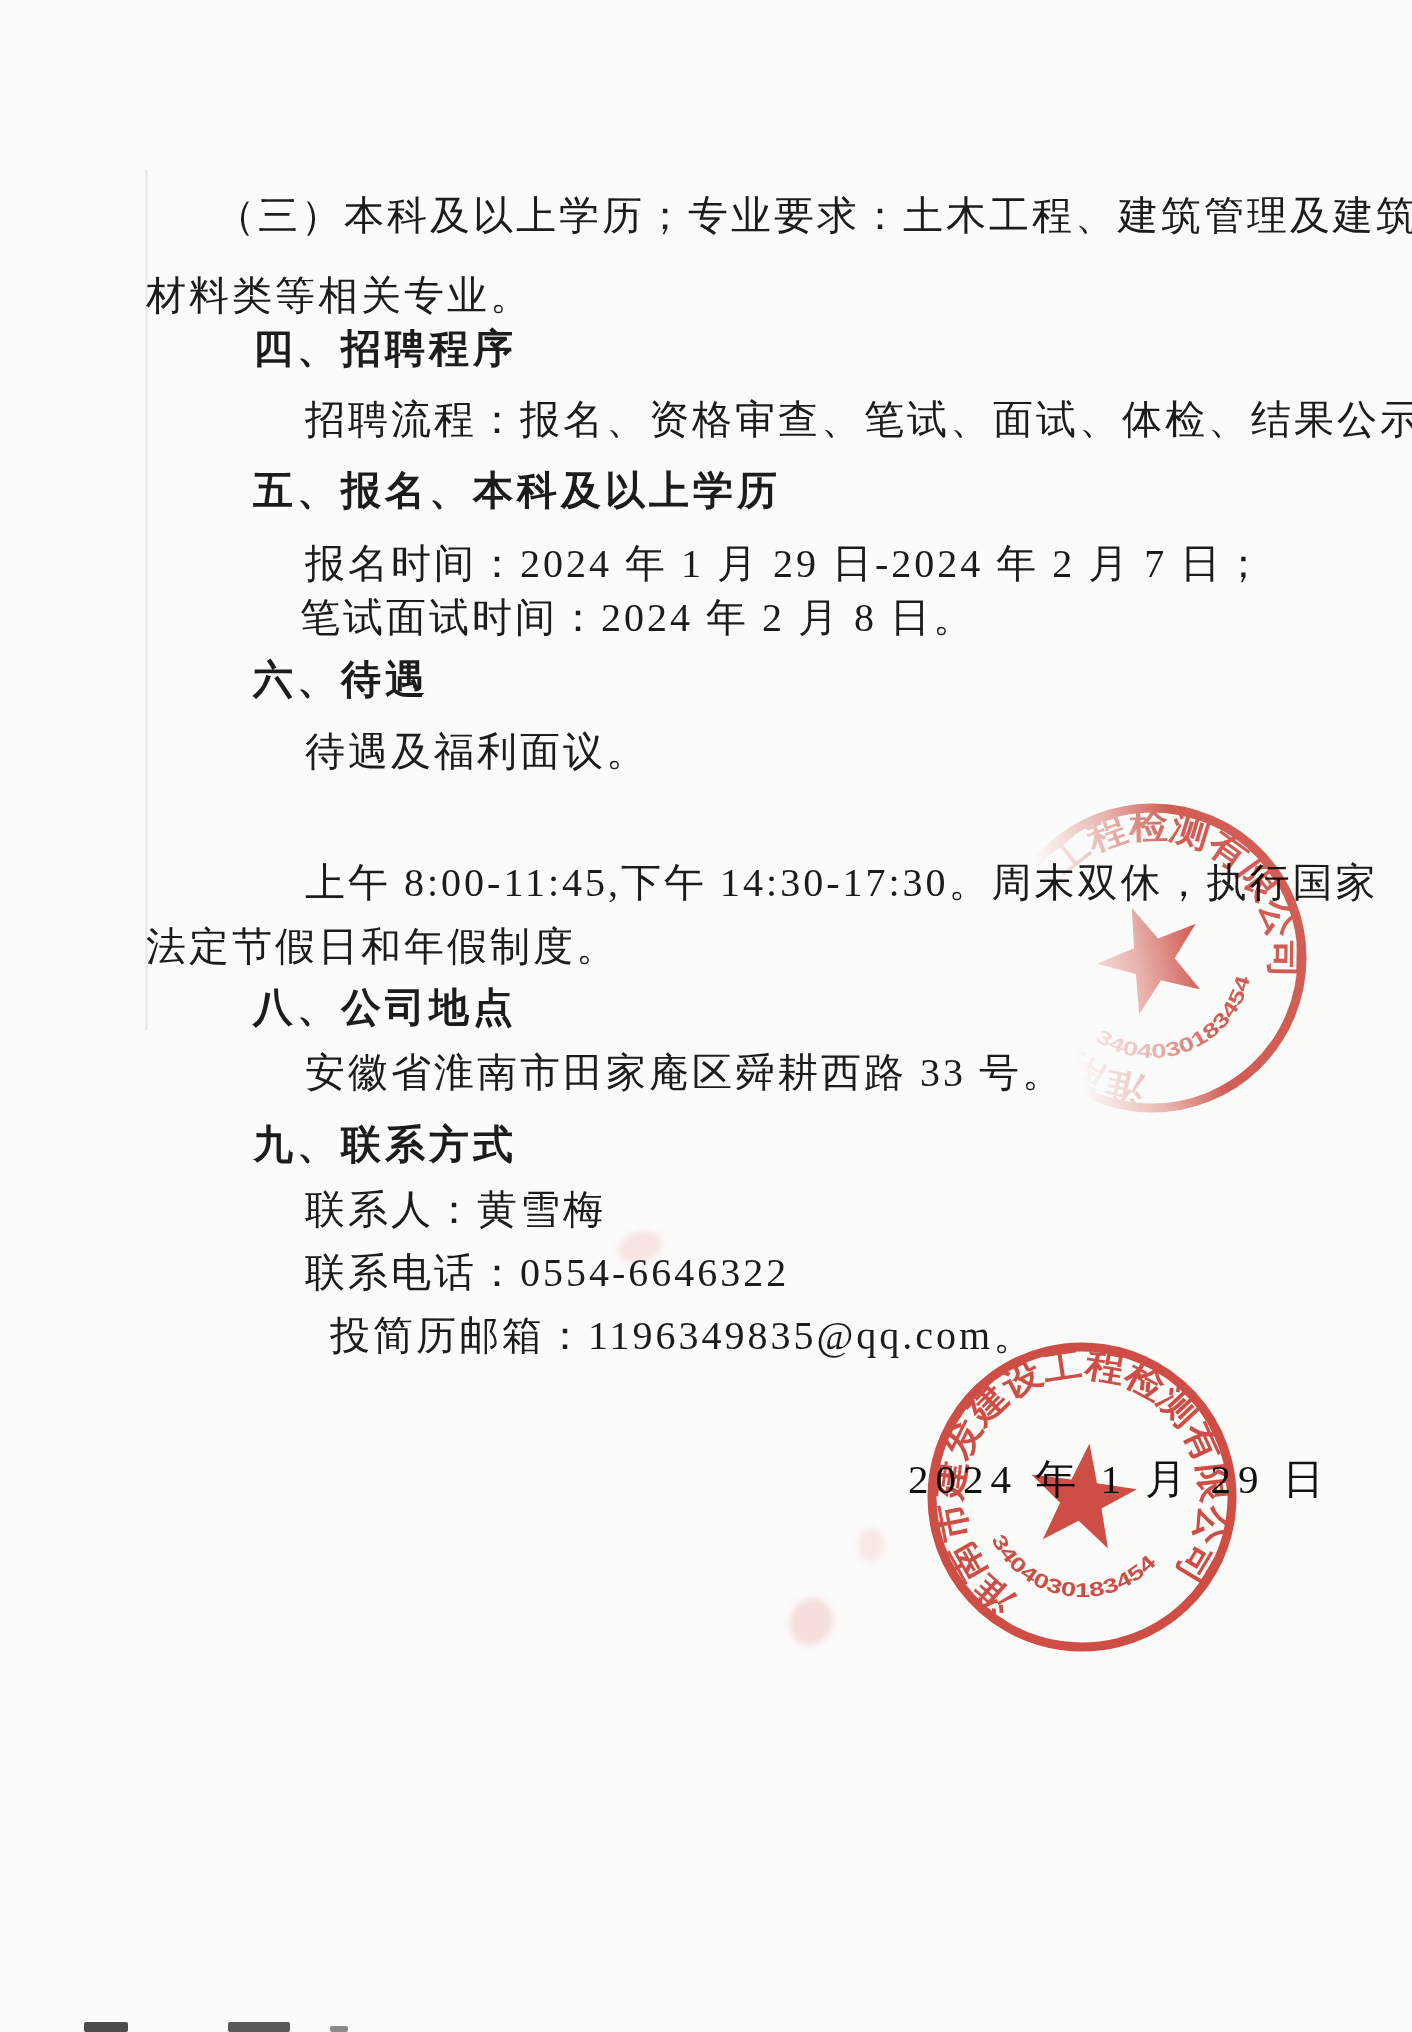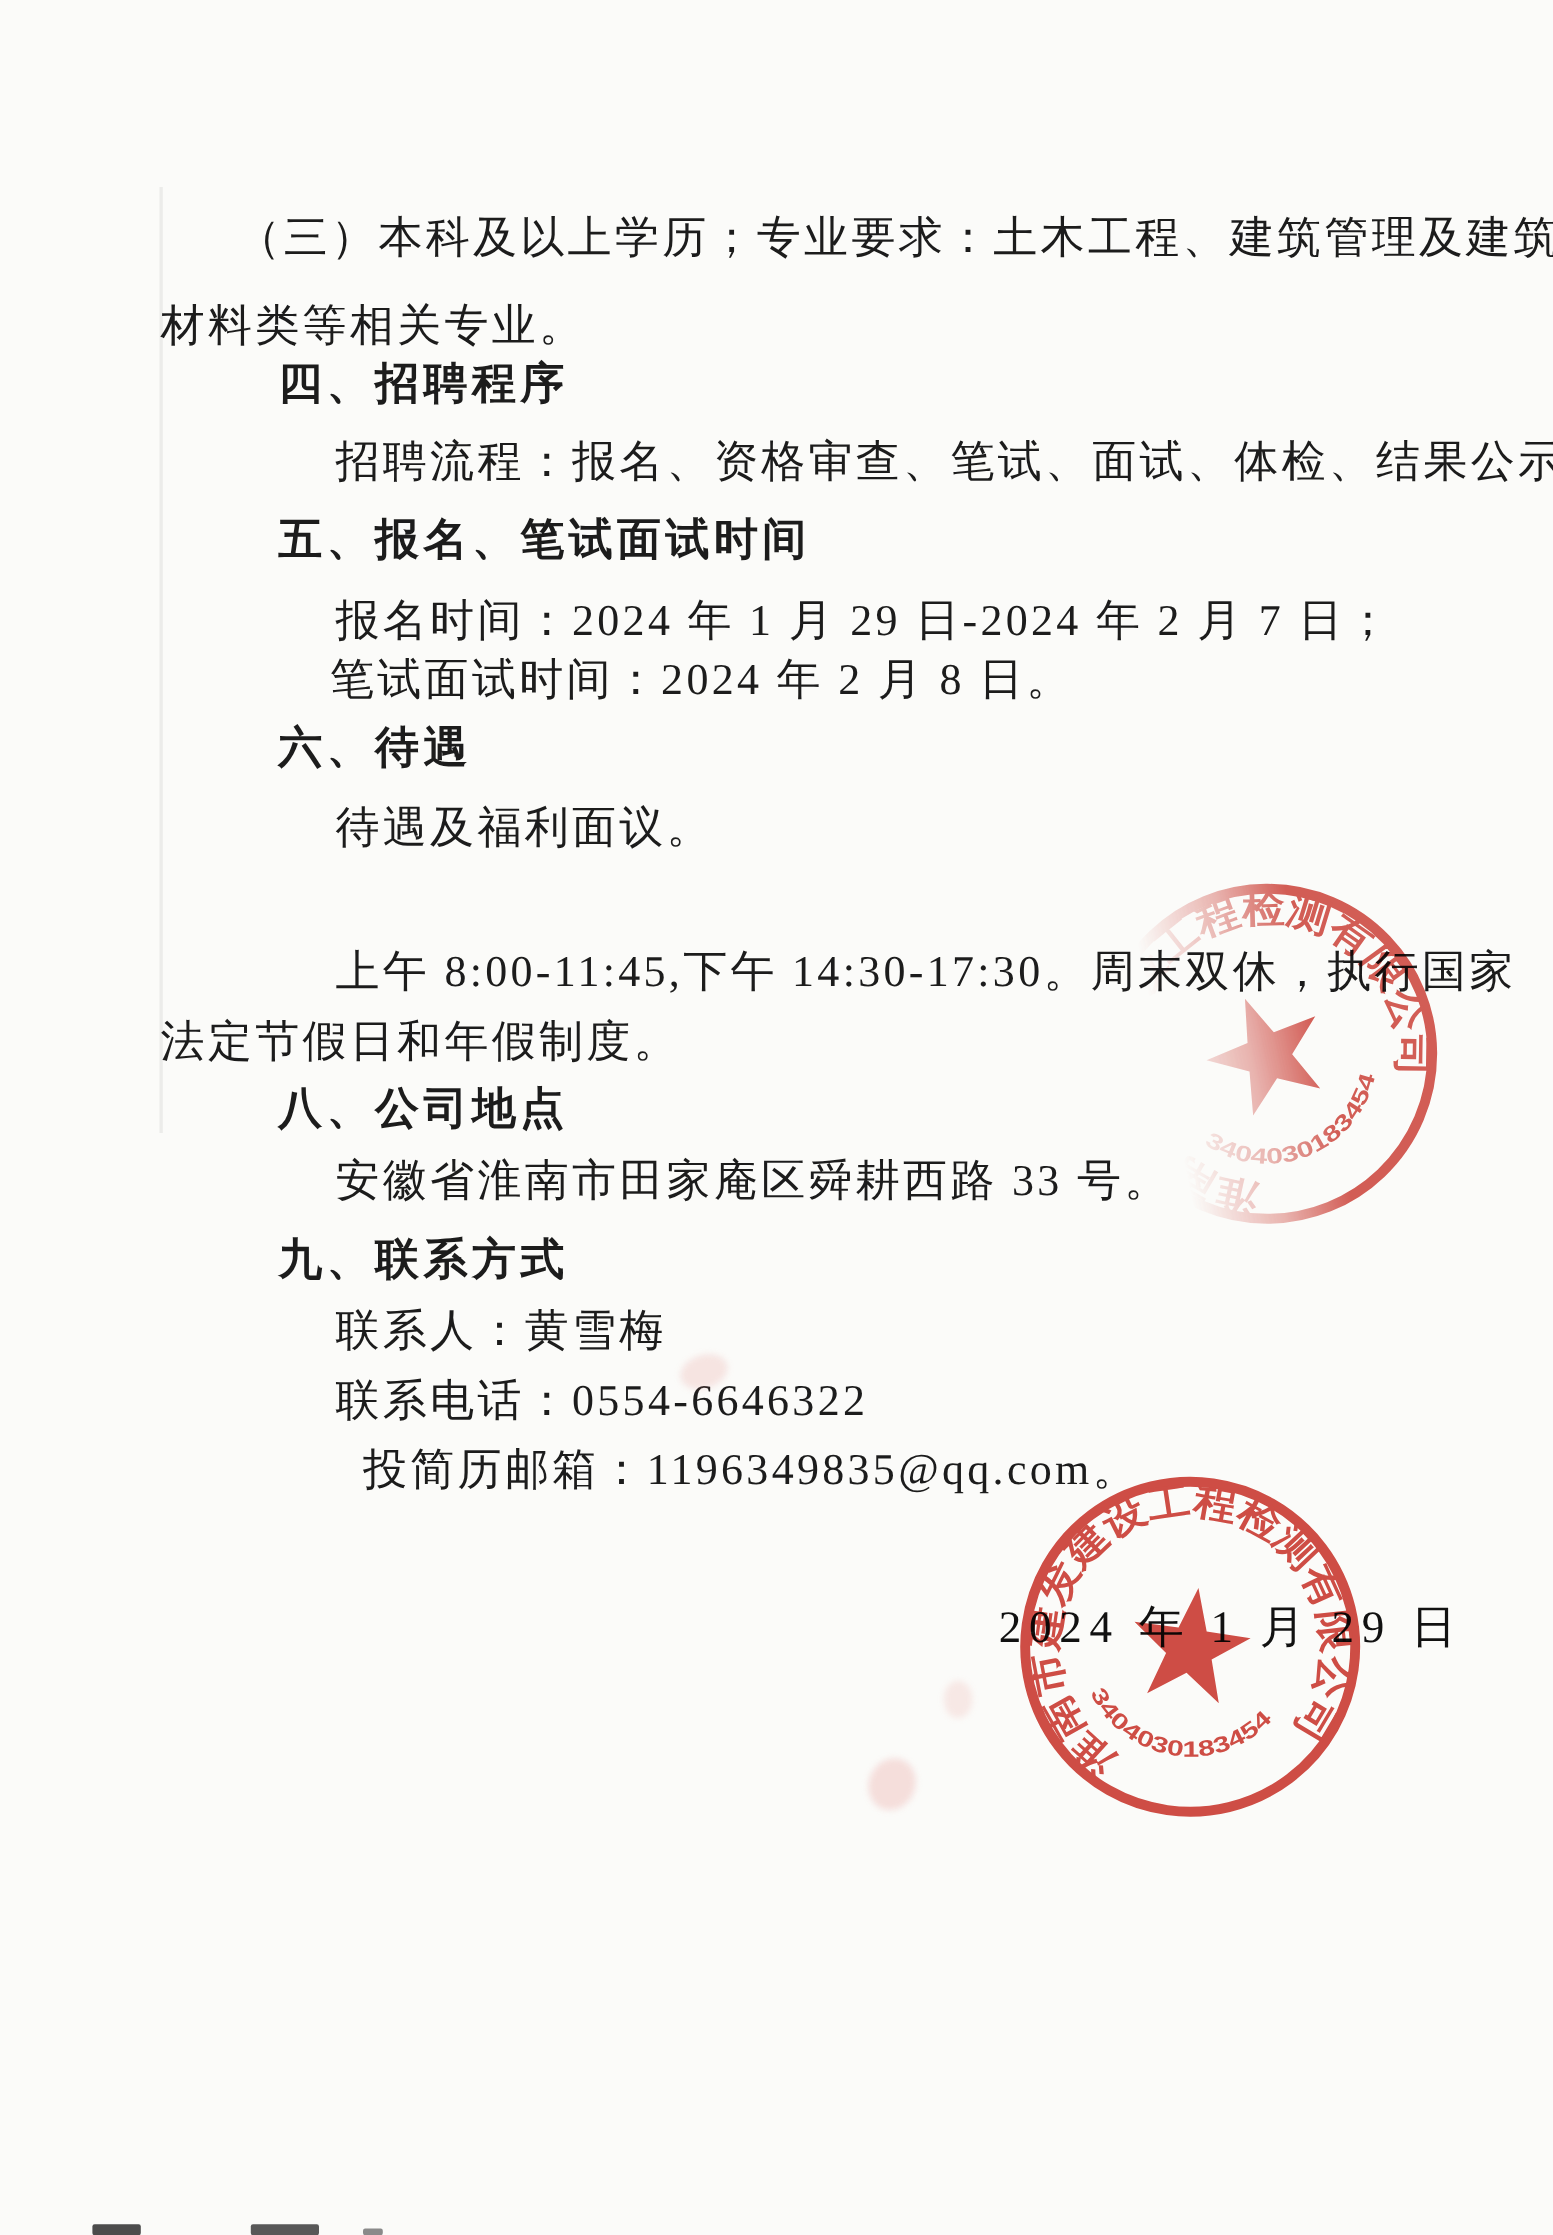--- a/index.html
+++ b/index.html
@@ -74,21 +74,21 @@
 <div class="page">
 
   <div class="scan-streak"></div>
 
   <div class="doc-line" style="left:215px;top:188px;">（三）本科及以上学历；专业要求：土木工程、建筑管理及建筑</div>
   <div class="doc-line" style="left:146px;top:268px;">材料类等相关专业。</div>
 
   <div class="doc-line heading" style="left:253px;top:321px;">四、招聘程序</div>
   <div class="doc-line" style="left:305px;top:392px;">招聘流程：报名、资格审查、笔试、面试、体检、结果公示。</div>
 
-  <div class="doc-line heading" style="left:253px;top:463px;">五、报名、笔试面试时间</div>
+  <div class="doc-line heading" style="left:253px;top:463px;">五、报名、本科及以上学历</div>
   <div class="doc-line" style="left:305px;top:536px;">报名时间：2024 年 1 月 29 日-2024 年 2 月 7 日；</div>
   <div class="doc-line" style="left:300px;top:590px;">笔试面试时间：2024 年 2 月 8 日。</div>
 
   <div class="doc-line heading" style="left:253px;top:652px;">六、待遇</div>
   <div class="doc-line" style="left:305px;top:724px;">待遇及福利面议。</div>
 
   <div class="doc-line" style="left:305px;top:855px;">上午 8:00-11:45,下午 14:30-17:30。周末双休，执行国家</div>
   <div class="doc-line" style="left:146px;top:919px;">法定节假日和年假制度。</div>
 
   <div class="doc-line heading" style="left:253px;top:980px;">八、公司地点</div>

